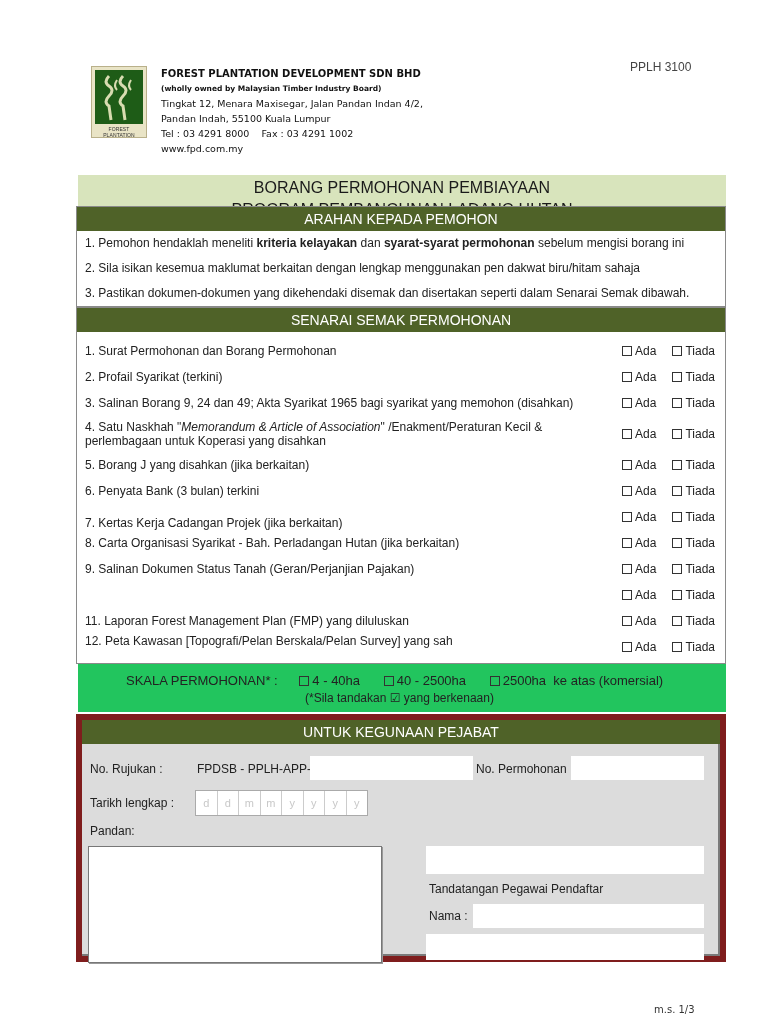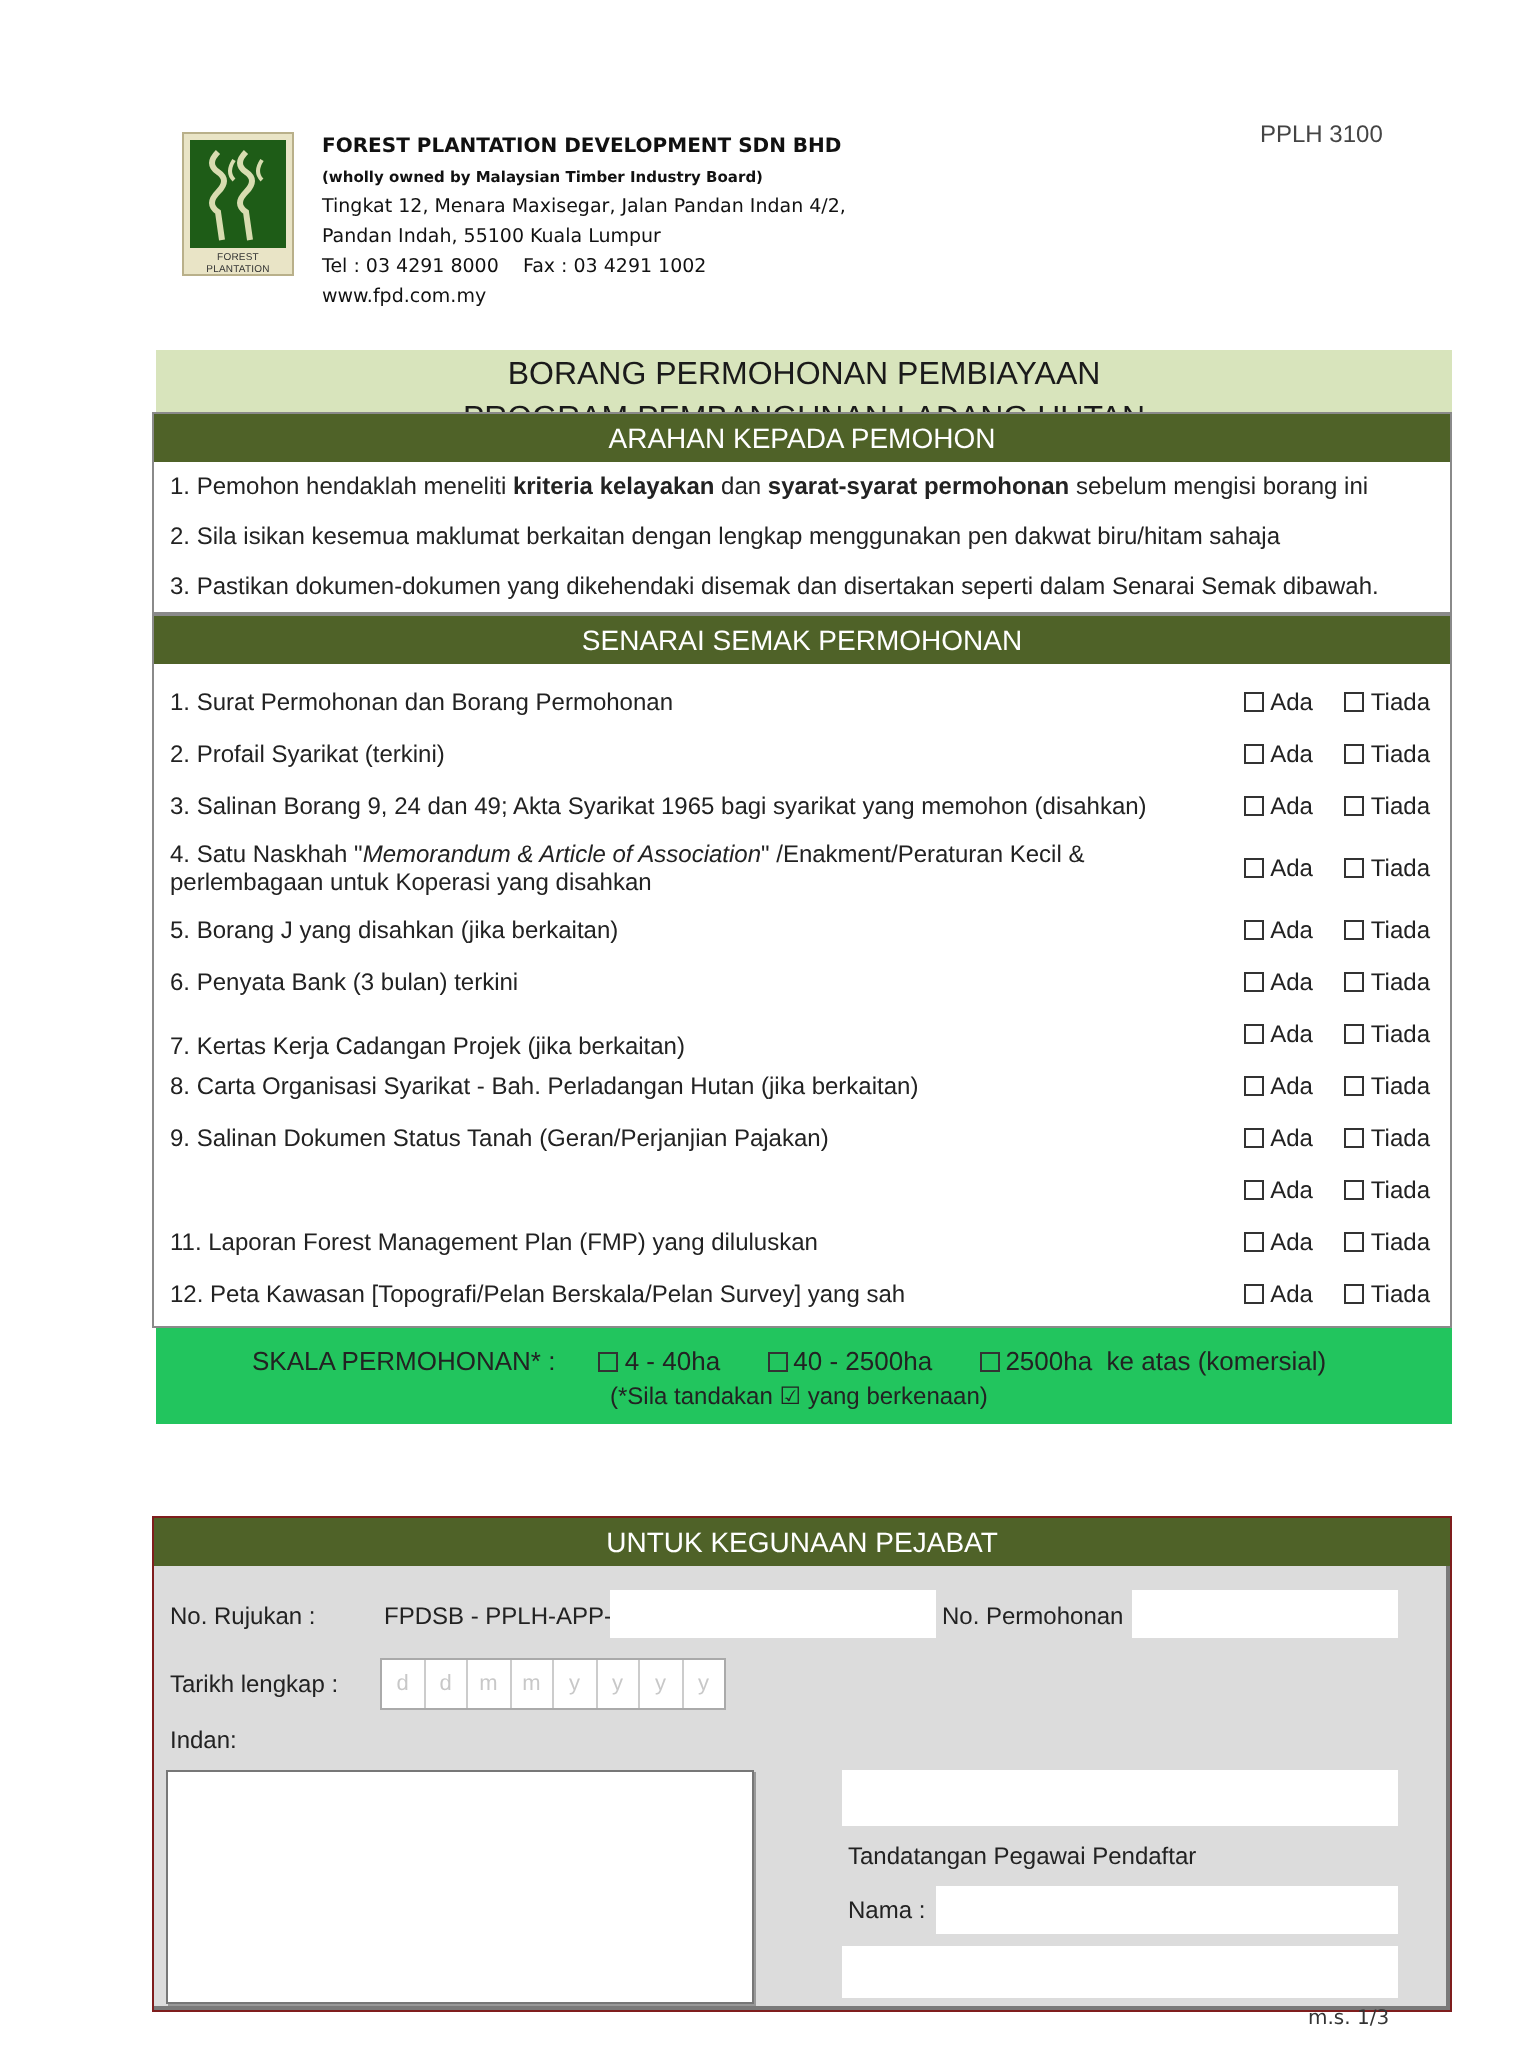--- a/index.html
+++ b/index.html
@@ -39,22 +39,22 @@
   .blankline { display:inline-block; width:110px; border-bottom:1px solid #222; height:10px; vertical-align:baseline; }
 
   
   .scale { left:78px; top:664px; width:648px; height:48px; background:#22c55e; font-size:13px; }
   .scale .line1 { position:absolute; left:48px; top:9px; white-space:nowrap; }
   .scale .line2 { position:absolute; left:227px; top:27px; font-size:12px; white-space:nowrap; }
   .scale .lbl { margin-right:18px; }
   .scale .o { margin-right:20px; }
 
   
-  .office { left:76px; top:714px; width:650px; height:248px; border:1px solid #7f1d1d; box-sizing:border-box; background:#dcdcdc;
-            box-shadow: inset -2px -2px 0 #7a7a7a; margin-top: 44px; }
+  .office { left:76px; top:714px; width:650px; height:248px; border:6px solid #7f1d1d; box-sizing:border-box; background:#dcdcdc;
+            box-shadow: inset -2px -2px 0 #7a7a7a; }
   .office .bar { margin-top:0; }
   .field-lbl { position:absolute; font-size:12px; color:#222; white-space:nowrap; }
   .wbox { position:absolute; background:#fff; }
   .datebox { position:absolute; left:113px; top:70px; height:24px; display:flex; border:1px solid #aaa; background:#fff; }
   .datebox span { width:20.5px; border-right:1px solid #ccc; text-align:center; font-size:11px; color:#c8c8c8; line-height:24px; }
   .datebox span:last-child { border-right:none; }
   .ulasan-box { position:absolute; left:6px; top:126px; width:292px; height:115px; background:#fff; border:1px solid #777; box-shadow:1px 1px 0 #999; }
 
   .footer { left:654px; top:1004px; font-family:"DejaVu Sans", sans-serif; font-size:10px; color:#333; }
 </style>
@@ -136,21 +136,21 @@
         <span class="txt" style="line-height: 14px;"><span>9. Salinan Dokumen Status Tanah (Geran/Perjanjian Pajakan)</span></span>
         <span class="opts"><span class="opt ada"><span class="box"></span><span>Ada</span></span><span class="opt tiada"><span class="box"></span><span>Tiada</span></span></span>
       </div>
       <div class="chk-row" style="height: 26px; display: flex; align-items: center;">
         <span class="opts"><span class="opt ada"><span class="box"></span><span>Ada</span></span><span class="opt tiada"><span class="box"></span><span>Tiada</span></span></span>
       </div>
       <div class="chk-row" style="height: 26px; display: flex; align-items: center;">
         <span class="txt" style="line-height: 14px;"><span>11. Laporan Forest Management Plan (FMP) yang diluluskan</span></span>
         <span class="opts"><span class="opt ada"><span class="box"></span><span>Ada</span></span><span class="opt tiada"><span class="box"></span><span>Tiada</span></span></span>
       </div>
-      <div class="chk-row" style="height: 26px; display: flex; align-items: center;">
+      <div class="chk-row" style="height: 26px; display: flex; ">
         <span class="txt" style="line-height: 14px;"><span>12. Peta Kawasan [Topografi/Pelan Berskala/Pelan Survey] yang sah</span></span>
         <span class="opts"><span class="opt ada"><span class="box"></span><span>Ada</span></span><span class="opt tiada"><span class="box"></span><span>Tiada</span></span></span>
       </div>
     </div>
 </div>
 
 <div class="abs scale">
   <div class="line1">
     <span class="lbl">SKALA PERMOHONAN* :</span>
     <span class="o"><span class="box"></span><span>4 - 40ha</span></span>
@@ -174,21 +174,21 @@
     <span>d</span>
     <span>d</span>
     <span>m</span>
     <span>m</span>
     <span>y</span>
     <span>y</span>
     <span>y</span>
     <span>y</span>
   </div>
 
-  <div class="field-lbl" style="left:8px; top:104px;">Indan:</div>
+  <div class="field-lbl" style="left:8px; top:104px;">Pandan:</div>
   <div class="ulasan-box"></div>
 
   <div class="wbox" style="left:344px; top:126px; width:278px; height:28px;"></div>
   <div class="field-lbl" style="left:347px; top:162px;">Tandatangan Pegawai Pendaftar</div>
   <div class="field-lbl" style="left:347px; top:189px;">Nama :</div>
   <div class="wbox" style="left:391px; top:184px; width:231px; height:24px;"></div>
   <div class="wbox" style="left:344px; top:214px; width:278px; height:26px;"></div>
 </div>
 
 <div class="abs footer">m.s. 1/3</div>

